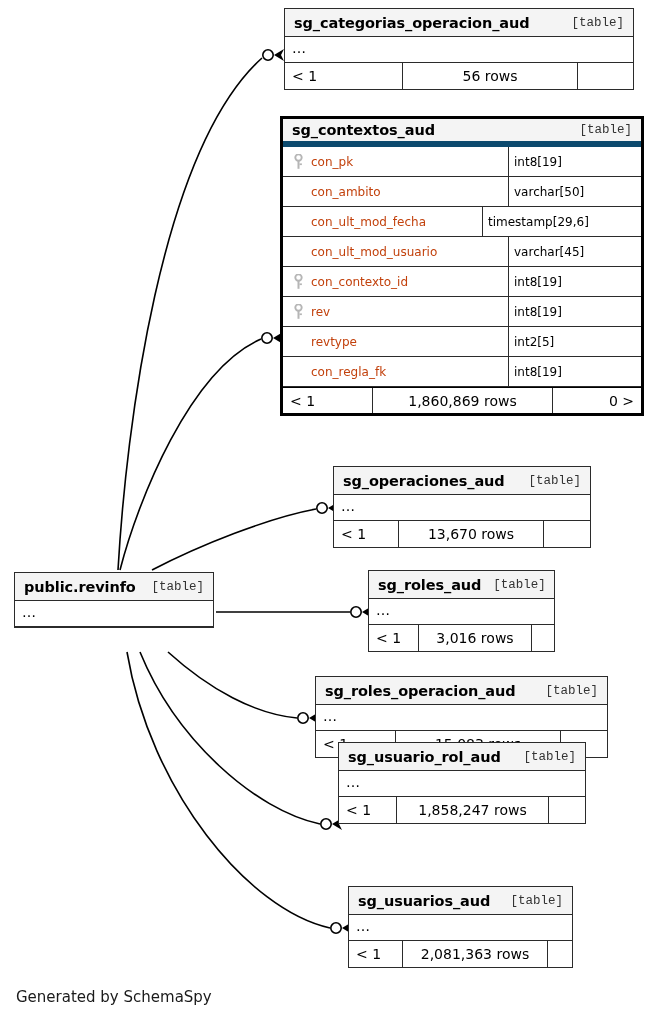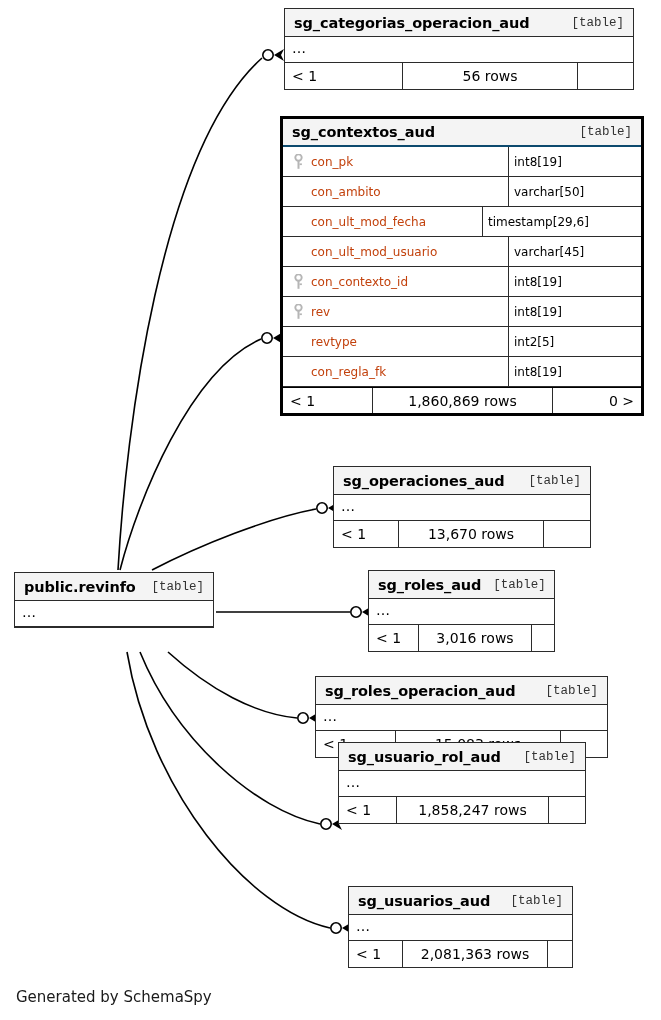--- a/index.html
+++ b/index.html
@@ -46,21 +46,21 @@
     display: flex;
     align-items: center;
     justify-content: space-between;
     background: #f4f4f4;
     border-bottom: 1px solid #2b2b2b;
     box-sizing: border-box;
     height: 28px;
     padding: 0 9px;
   }
   .tbl.focal .tbl-head {
-    border-bottom: 2px solid #0c4a6e;
+    border-bottom: 6px solid #0c4a6e;
     gap: 20px;
   }
   .tbl-name {
     font-weight: bold;
     font-size: 14.5px;
     color: #000;
     white-space: nowrap;
     letter-spacing: -0.1px;
   }
   .tbl-type {

